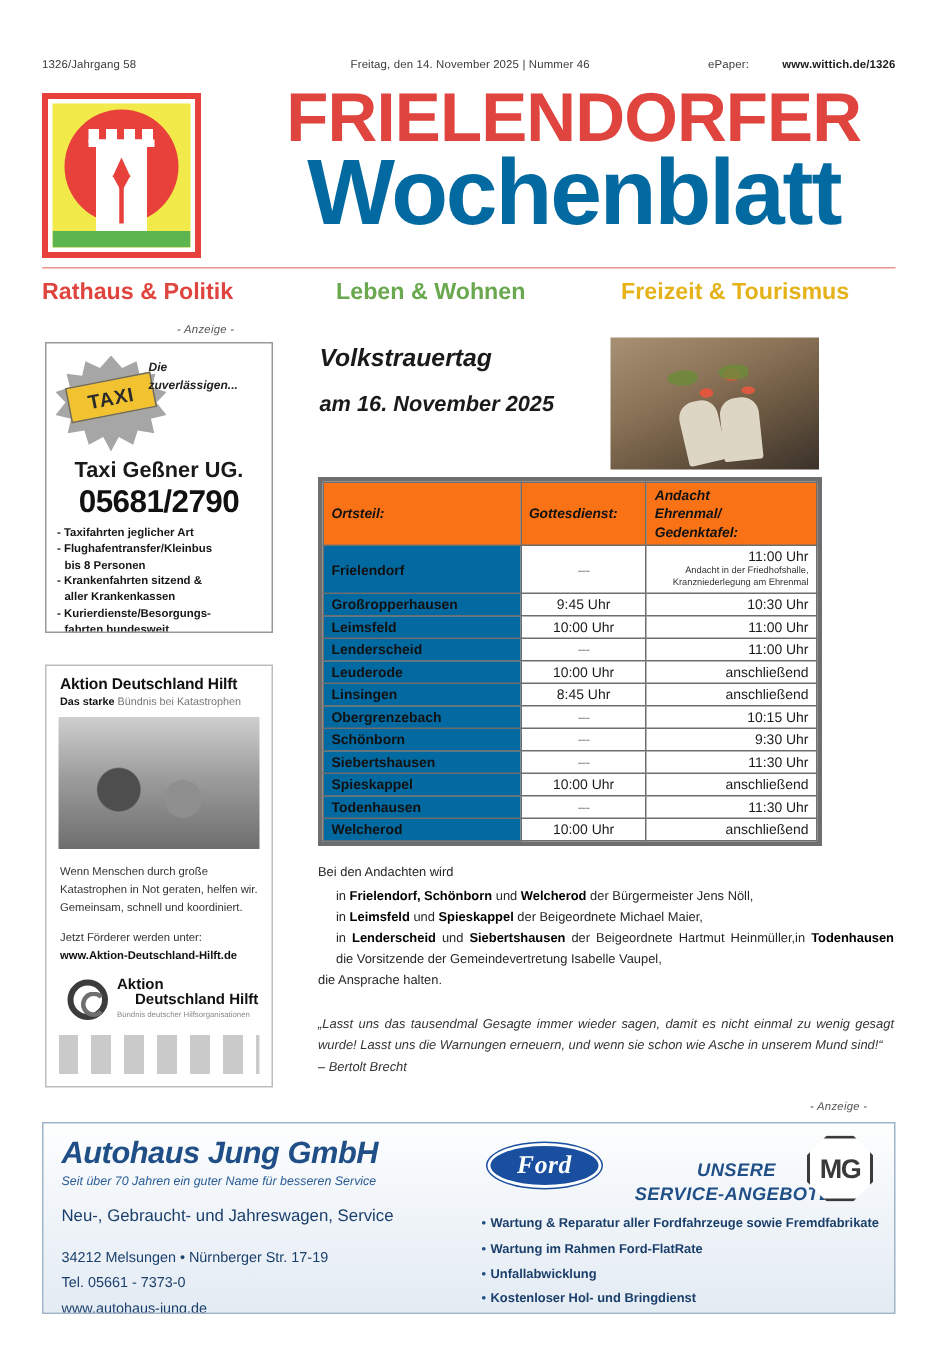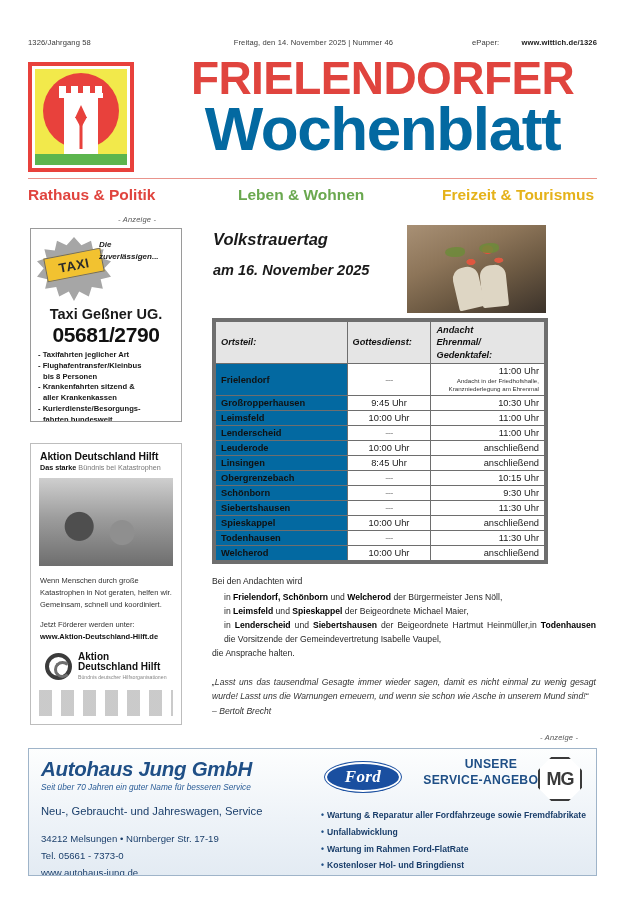--- a/index.html
+++ b/index.html
@@ -79,21 +79,21 @@
   }
   .title-2 {
     font-size: 62px; font-weight: bold; color: #0369a1;
     letter-spacing: -1.4px; line-height: .96; margin-top: -2px; white-space: nowrap;
   }
 
   
   .cat-rule { position: absolute; left: 28px; top: 178px; width: 569px; height: 1px; background: #e9948c; }
   .catnav {
     position: absolute; left: 28px; top: 186px; width: 569px;
-    display: flex; font-size: 15.5px; font-weight: bold; gap: 14px;
+    display: flex; font-size: 15.5px; font-weight: bold;
   }
   .cat { white-space: nowrap; }
   .cat-1 { color: #e0443e; width: 196px; }
   .cat-2 { color: #6aa84f; width: 190px; }
   .cat-3 { color: #e5b21a; }
 
   
   .anzeige {
     position: absolute; font-size: 7.5px; font-style: italic; color: #555;
     letter-spacing: .2px;
@@ -169,21 +169,21 @@
     width: 27px; height: 27px; border-radius: 50%;
     border: 4px solid #3c3c3c; position: relative; flex: none;
   }
   .adh-mark::after {
     content: ""; position: absolute; left: 5px; top: 4px;
     width: 11px; height: 11px; border-radius: 50%;
     border: 3px solid #6f6f6f; border-right-color: transparent;
   }
   .adh-logo-txt { margin-left: 6px; line-height: 1.06; }
   .adh-l1 { font-size: 10px; font-weight: bold; color: #111; }
-  .adh-l2 { font-size: 10px; font-weight: bold; color: #111; }
+  .adh-l2 { font-size: 10px; font-weight: bold; color: #111; margin-left: 12px; }
   .adh-l3 { font-size: 5.2px; color: #888; margin-top: 2px; }
   .adh-partners {
     margin: 10px 8px 0 8px; height: 26px;
     background:
       repeating-linear-gradient(to right,#b9b9b9 0 13px, transparent 13px 22px);
     opacity: .75;
   }
 
   
   .art-head {
@@ -219,21 +219,21 @@
   
   .tbl-wrap {
     position: absolute; left: 212px; top: 318px; width: 336px;
     border: 3px solid #6e6e6e; background: #fff;
   }
   table.svc { width: 100%; border-collapse: collapse; table-layout: fixed; }
   table.svc th, table.svc td {
     border: 1px solid #6e6e6e; padding: 2px 5px; vertical-align: middle;
   }
   table.svc th {
-    background: #e5e5e5; font-size: 9.2px; font-weight: bold;
+    background: #f97316; font-size: 9.2px; font-weight: bold;
     font-style: italic; color: #111; text-align: left; line-height: 1.35;
   }
   th.c2 { text-align: center; }
   th.c3 { text-align: center; }
   td.ort {
     background: #0369a1; font-size: 9.3px; font-weight: bold; color: #111;
   }
   td.gd { text-align: center; font-size: 9.3px; color: #1a1a1a; }
   td.an { text-align: right; font-size: 9.3px; color: #1a1a1a; }
   td .note {
@@ -281,23 +281,24 @@
     position: absolute; left: 296px; top: 13px; width: 76px; height: 30px;
     border-radius: 50%; background: #1a4fa0; border: 2px solid #fff;
     box-shadow: 0 0 0 1px #1a4fa0;
     display: flex; align-items: center; justify-content: center;
   }
   .ford-logo span {
     font-family: "Liberation Serif", serif; font-style: italic; font-weight: bold;
     font-size: 17px; color: #fff; letter-spacing: .4px;
   }
   .svc-title {
-    position: absolute; left: 378px; top: 8px; width: 168px; text-align: center;
+    position: absolute; left: 378px; top: 24px; width: 168px; text-align: center;
     font-size: 12.2px; font-weight: bold; color: #1f4f86; line-height: 1.28;
     letter-spacing: .3px;
+    font-style: italic;
   }
   .mg-logo {
     position: absolute; right: 14px; top: 8px; width: 44px; height: 44px;
     border: 2.5px solid #3a3a3a;
     clip-path: polygon(30% 0,70% 0,100% 30%,100% 70%,70% 100%,30% 100%,0 70%,0 30%);
     background: #fff;
     display: flex; align-items: center; justify-content: center;
   }
   .mg-logo span { font-size: 18px; font-weight: bold; color: #3a3a3a; letter-spacing: -1px; }
   .svc-list {
@@ -508,20 +509,20 @@
       </div>
     <div class="svc-title">
       <div>UNSERE</div>
       <div>SERVICE-ANGEBOTE:</div>
     </div>
     <div class="mg-logo">
         <span>MG</span>
       </div>
     <div class="svc-list" id="svclist">
         <div><span class="b">•</span>Wartung &amp; Reparatur aller Fordfahrzeuge sowie Fremdfabrikate</div>
+        <div><span class="b">•</span>Wartung im Rahmen Ford-FlatRate</div>
         <div><span class="b">•</span>Unfallabwicklung</div>
-        <div><span class="b">•</span>Wartung im Rahmen Ford-FlatRate</div>
         <div><span class="b">•</span>Kostenloser Hol- und Bringdienst</div>
         <div>Garantieabwicklung für Ford</div>
       </div>
   </div>
 
 </div>
 
 </body></html>

